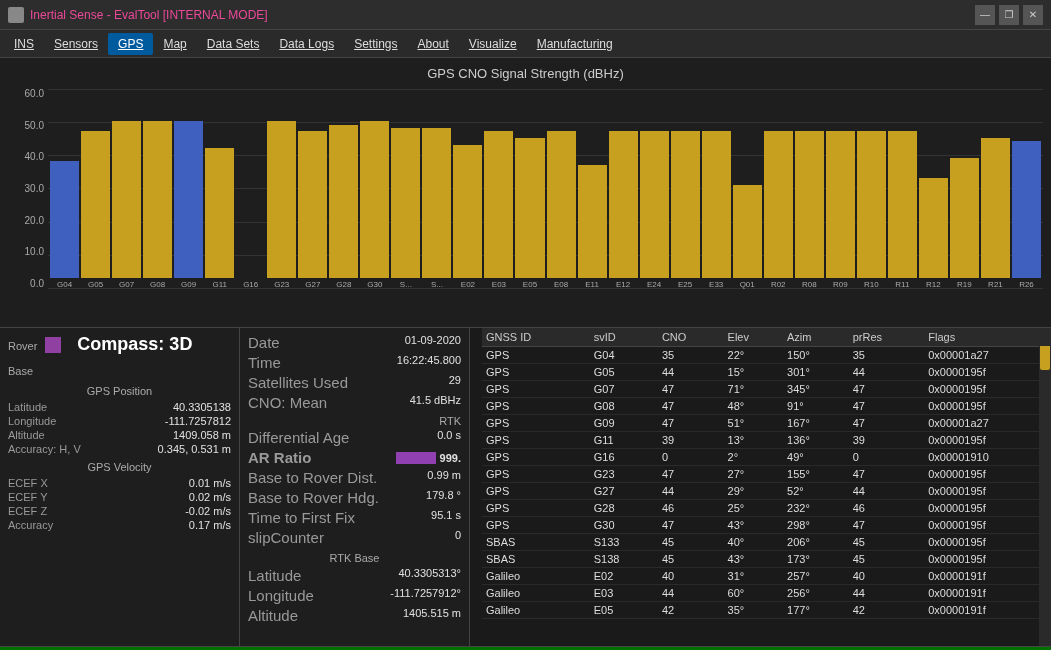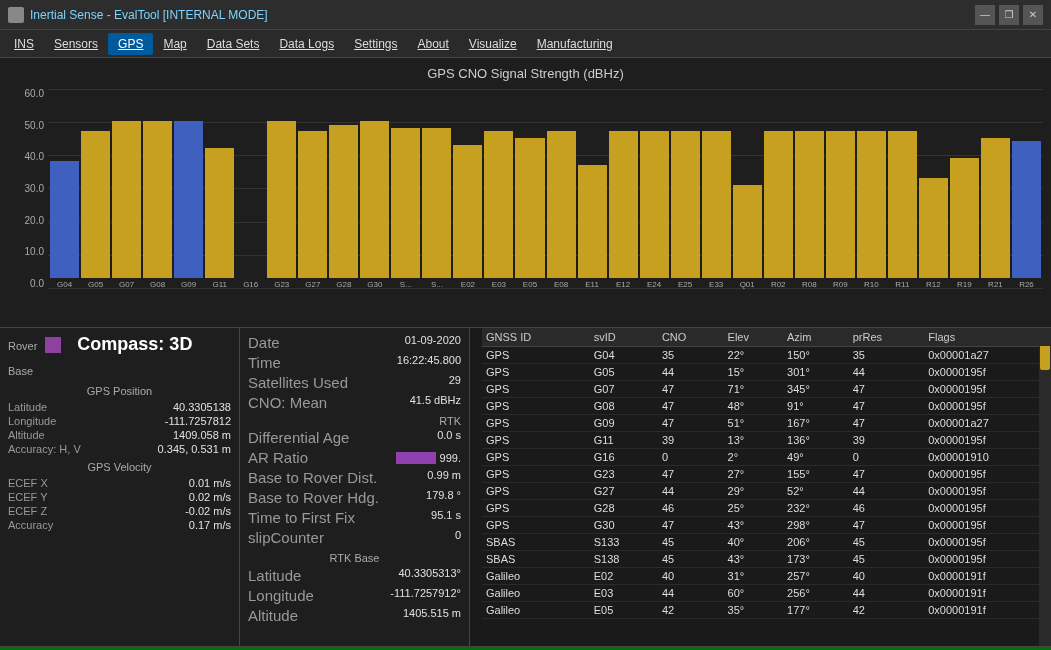--- a/index.html
+++ b/index.html
@@ -29,21 +29,21 @@
       gap: 6px;
     }
     .title-bar-icon {
       width: 16px;
       height: 16px;
       background: #888;
       border-radius: 2px;
     }
     .title-bar-text {
       font-size: 12px;
-      color: #7dd3fc;
+      color: #ec4899;
     }
     .title-bar-controls {
       display: flex;
       gap: 4px;
     }
     .title-btn {
       width: 20px;
       height: 20px;
       background: #555;
       border: none;
@@ -258,20 +258,21 @@
       text-align: right;
       color: #aaa;
       font-size: 11px;
       margin: 4px 0 2px;
     }
     .ar-ratio-row {
       display: flex;
       justify-content: space-between;
       align-items: center;
       margin-bottom: 3px;
+      font-weight: bold;
     }
     .ar-bar {
       width: 40px;
       height: 12px;
       background: #9040b0;
       display: inline-block;
       margin-right: 4px;
     }
     .rtk-base-header {
       text-align: center;

